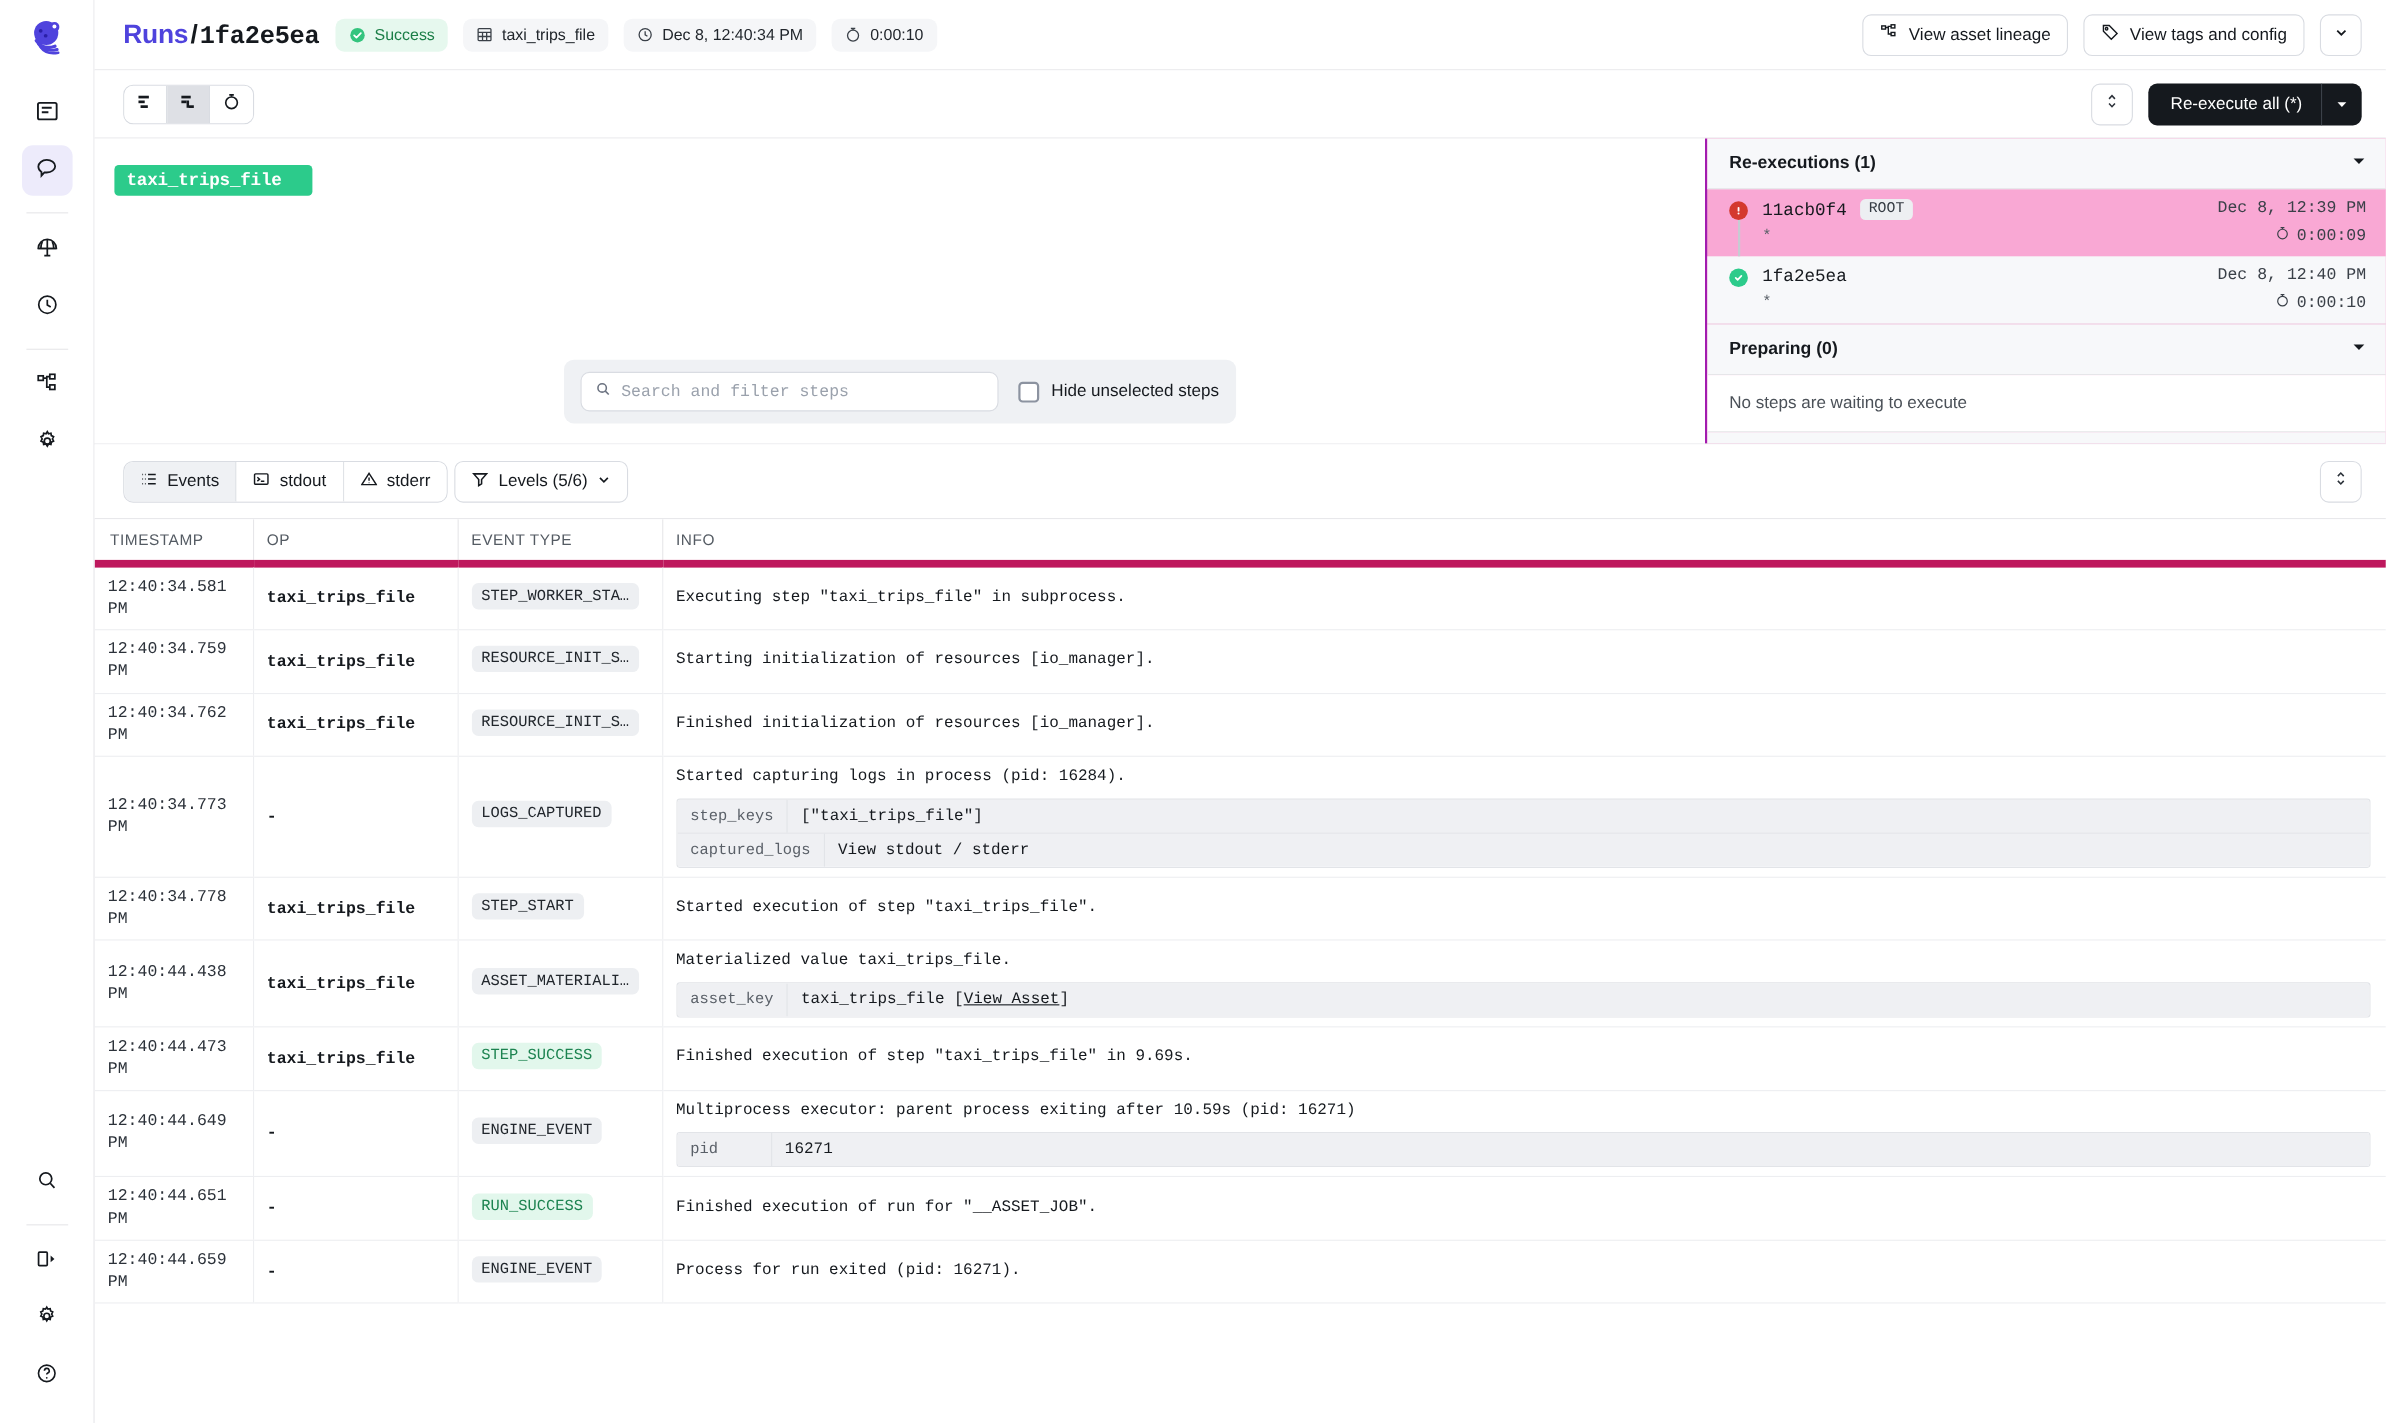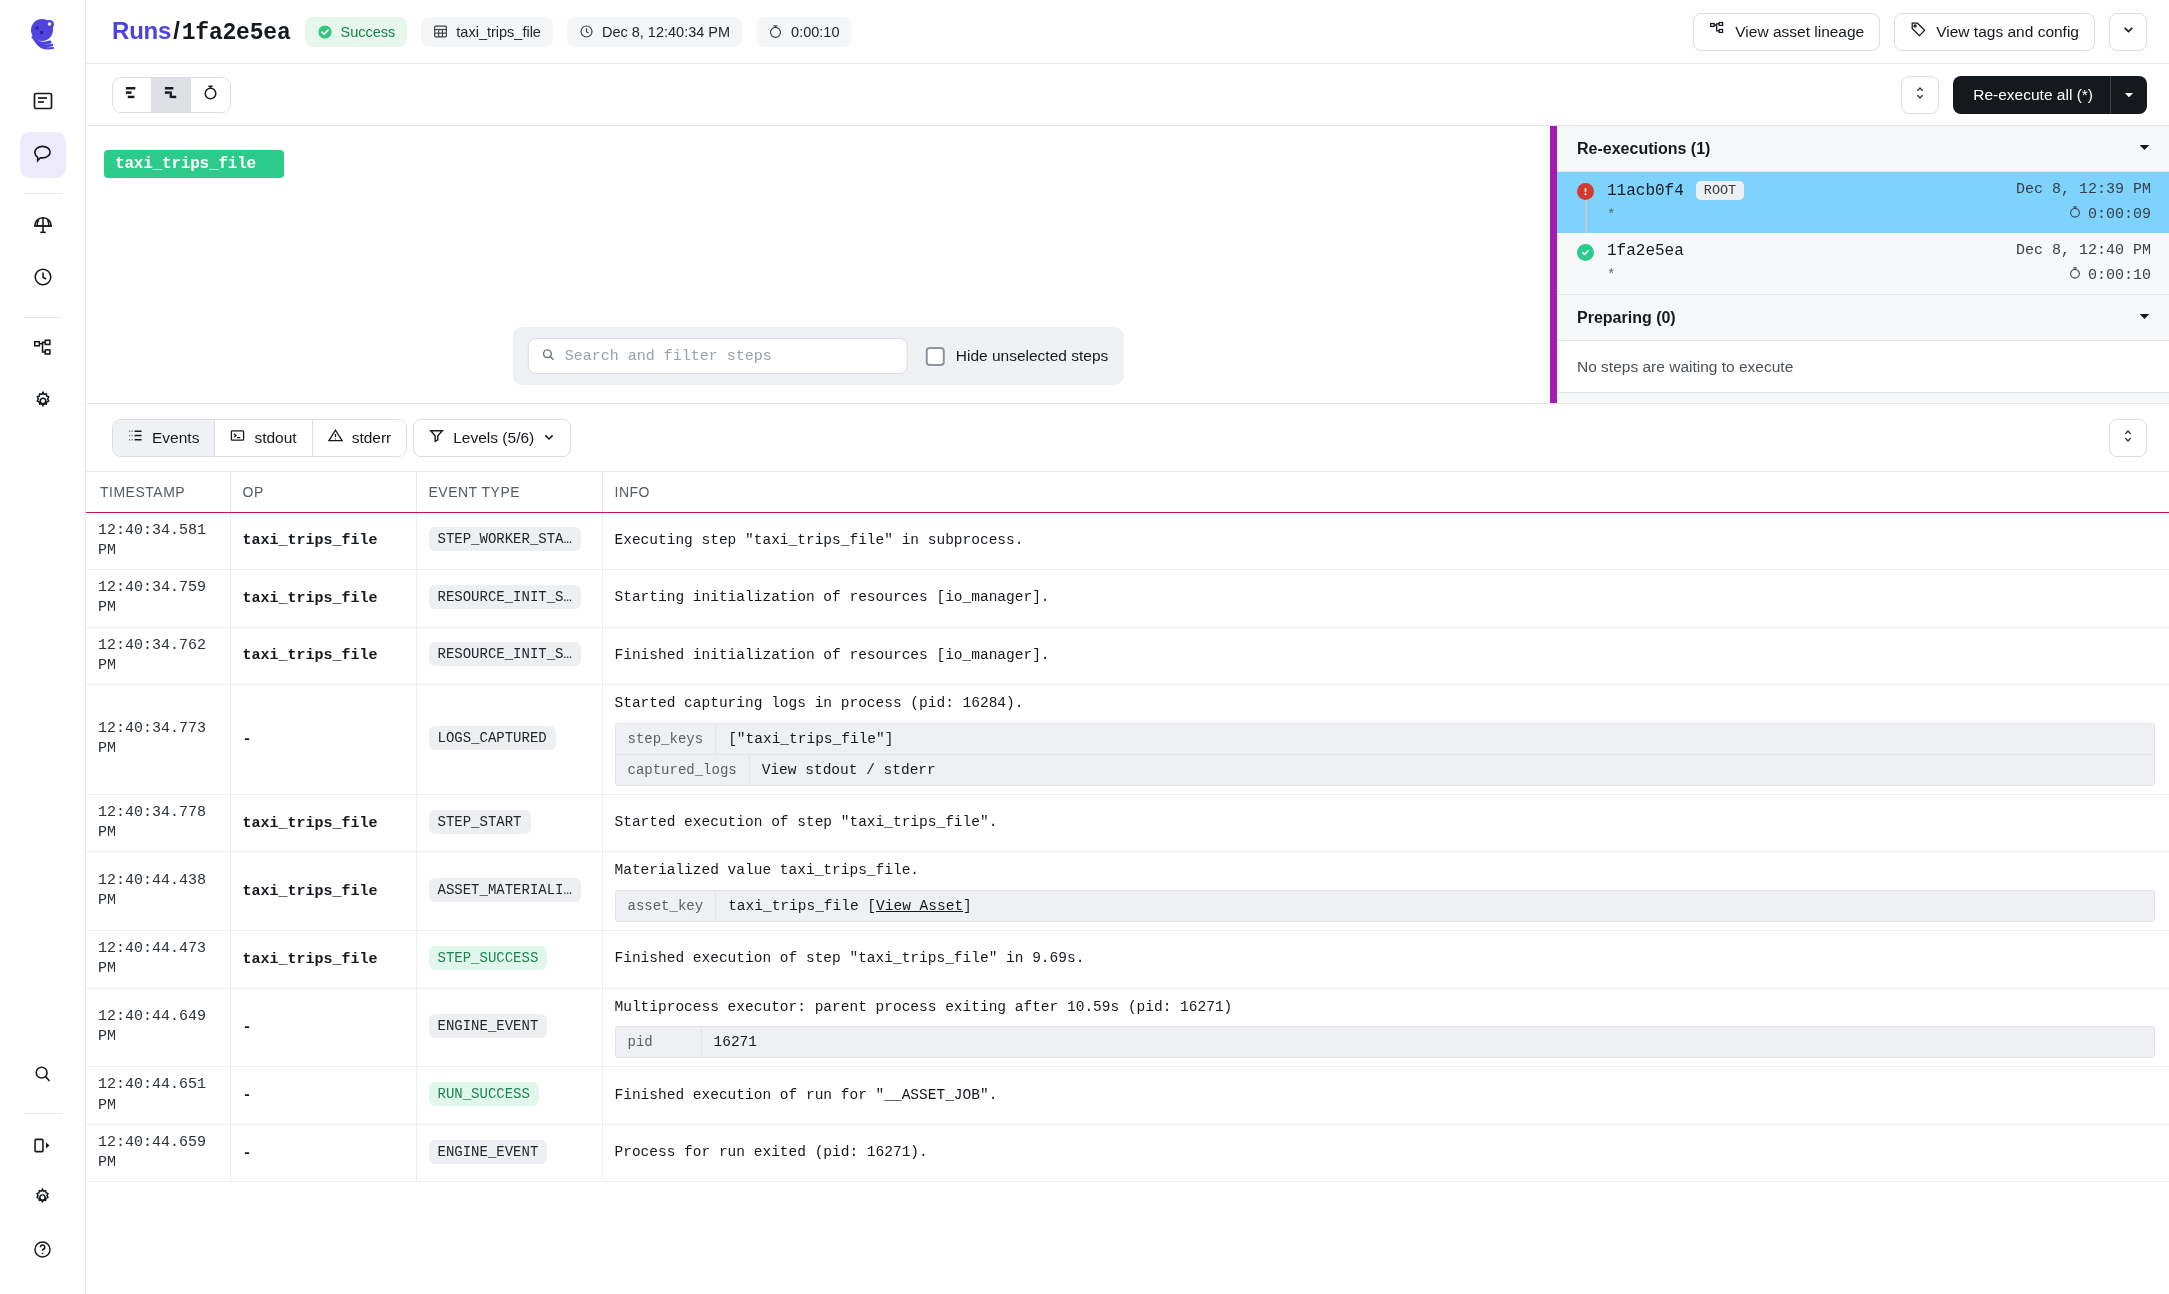--- a/index.html
+++ b/index.html
@@ -130,22 +130,22 @@
     width: 100%;
   }
   .search-box input::placeholder { color: #9AA1AC; }
   .chk-wrap { display: flex; align-items: center; gap: 11px; cursor: pointer; font-size: 15.5px; }
   .chk {
     width: 19px; height: 19px; border: 2px solid #8C93A0; border-radius: 4px; background: #fff;
   }
 
   
   .sidepanel {
-    flex: 0 0 619px; border-left: 7px solid #a21caf;
-    background: #7dd3fc; overflow: hidden; position: relative;
+    flex: 0 0 619px; border-left: 2px solid #a21caf;
+    background: #f9a8d4; overflow: hidden; position: relative;
   }
   .sp-head {
     height: 46px; display: flex; align-items: center; justify-content: space-between;
     padding: 0 18px 0 20px; background: #F7F8FA;
     border-bottom: 1px solid #E6E6E9; cursor: pointer;
   }
   .sp-head .t { font-size: 16px; font-weight: 700; }
   .sp-empty {
     height: 52px; display: flex; align-items: center; padding-left: 20px;
     font-size: 15.5px; color: #4B5158; border-bottom: 1px solid #E6E6E9; background:#fff;
@@ -199,21 +199,21 @@
   }
   .filter-box input::placeholder { color: #8C93A0; }
   .logbar-spacer { flex: 1 1 auto; }
 
   
   .tablewrap { flex: 1 1 auto; overflow: hidden; position: relative; }
   table.logs { width: 100%; border-collapse: collapse; table-layout: fixed; }
   table.logs th {
     text-align: left; font-weight: 400; font-size: 14px;
     color: #545B63; letter-spacing: 0.5px;
-    padding: 10px 0 10px 12px; border-bottom: 1px solid #be185d;
+    padding: 10px 0 10px 12px; border-bottom: 7px solid #be185d;
     background: #fff; vertical-align: middle; height: 40px;
   }
   table.logs th.c1 { width: 144px; padding-left: 14px; }
   table.logs th.c2 { width: 186px; border-left: 1px solid #E6E6E9; }
   table.logs th.c3 { width: 186px; border-left: 1px solid #E6E6E9; }
   table.logs th.c4 { border-left: 1px solid #E6E6E9; }
   table.logs td {
     border-bottom: 1px solid #EDEEF1; vertical-align: middle;
     padding: 8px 0 8px 12px; font-size: 15px;
   }

